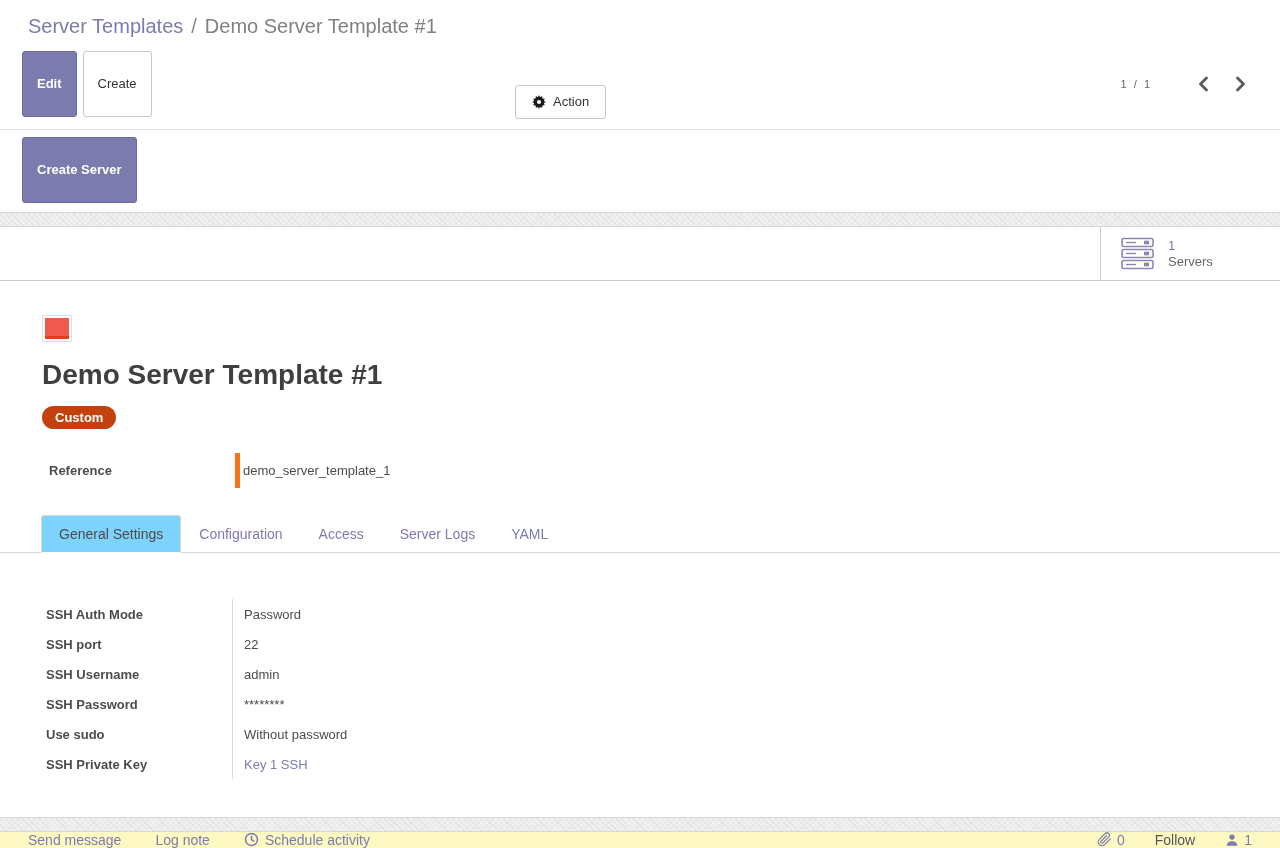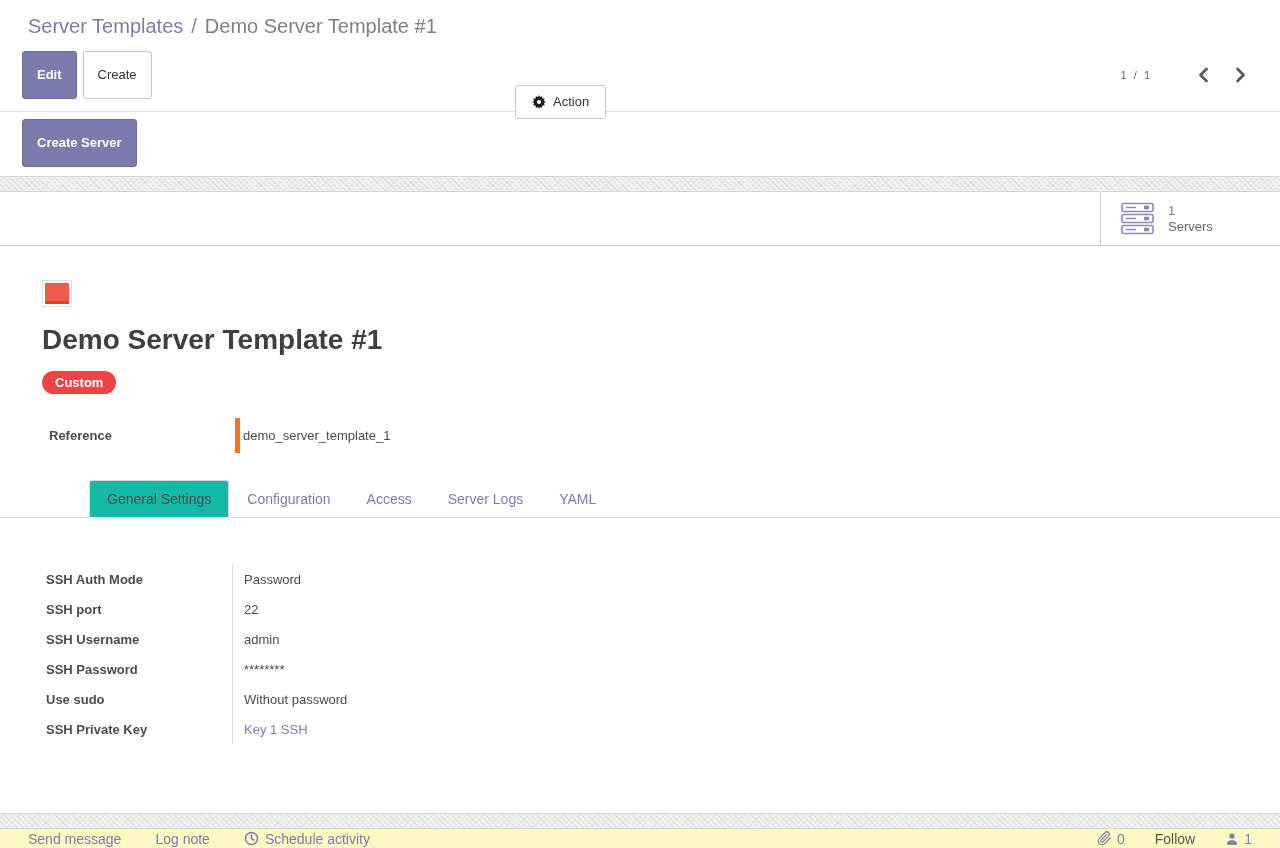--- a/index.html
+++ b/index.html
@@ -22,21 +22,21 @@
   .buttons-row {
     position: relative;
     display: flex;
     align-items: center;
     padding: 6px 28px 12px 22px;
     border-bottom: 1px solid #e0e0e0;
   }
   .btn {
     font-family: inherit;
     font-size: 13px;
-    padding: 15px 14px;
+    padding: 24px 14px;
     border-radius: 3px;
     border: 1px solid #c8c8c8;
     background: #fff;
     color: #333;
     cursor: pointer;
     line-height: 16px;
   }
   .btn-primary {
     background: #7C7BAD;
     border-color: #6b6a99;
@@ -103,21 +103,21 @@
     width: 100%; height: 100%;
     background: #EE5A4B;
     border-bottom: 3px solid #E04020;
   }
 
   h1.record-title { margin-top: 16px; font-size: 28px; line-height: 34px; color: #3f3f3f; font-weight: bold; }
 
   .badge {
     display: inline-block;
     margin-top: 14px;
-    background: #ef4444;
+    background: #c2410c;
     color: #fff;
     font-weight: bold;
     font-size: 13px;
     padding: 4px 13px;
     border-radius: 12px;
   }
 
   .reference-row { margin-top: 24px; display: flex; align-items: stretch; }
   .ref-label { width: 186px; font-weight: bold; color: #4c4c4c; display: flex; align-items: center; margin-left: 7px; }
   .ref-value { border-left: 5px solid #f97316; padding: 10px 0 10px 3px; color: #4c4c4c; }
@@ -132,26 +132,25 @@
   }
   .tab {
     padding: 10px 17px;
     color: #7C7BAD;
     cursor: pointer;
     text-decoration: none;
     margin-bottom: -1px;
     border: 1px solid transparent;
   }
   .tab.active {
-    background: #14b8a6;
+    background: #7dd3fc;
     border: 1px solid #d8d8d8;
     border-bottom-color: #fff;
     border-radius: 3px 3px 0 0;
     color: #4c4c4c;
-    margin-left: 48px;
   }
 
   .tab-content { margin-top: 46px; display: flex; }
   .group { font-size: 13px; }
   .group-left { width: 588px; }
   .group-right { margin-left: 4px; flex: 1; }
   .field-row { display: flex; height: 30px; }
   .field-label { width: 186px; flex-shrink: 0; font-weight: bold; color: #4c4c4c; display: flex; align-items: center; }
   .field-value {
     border-left: 1px solid #ddd;

